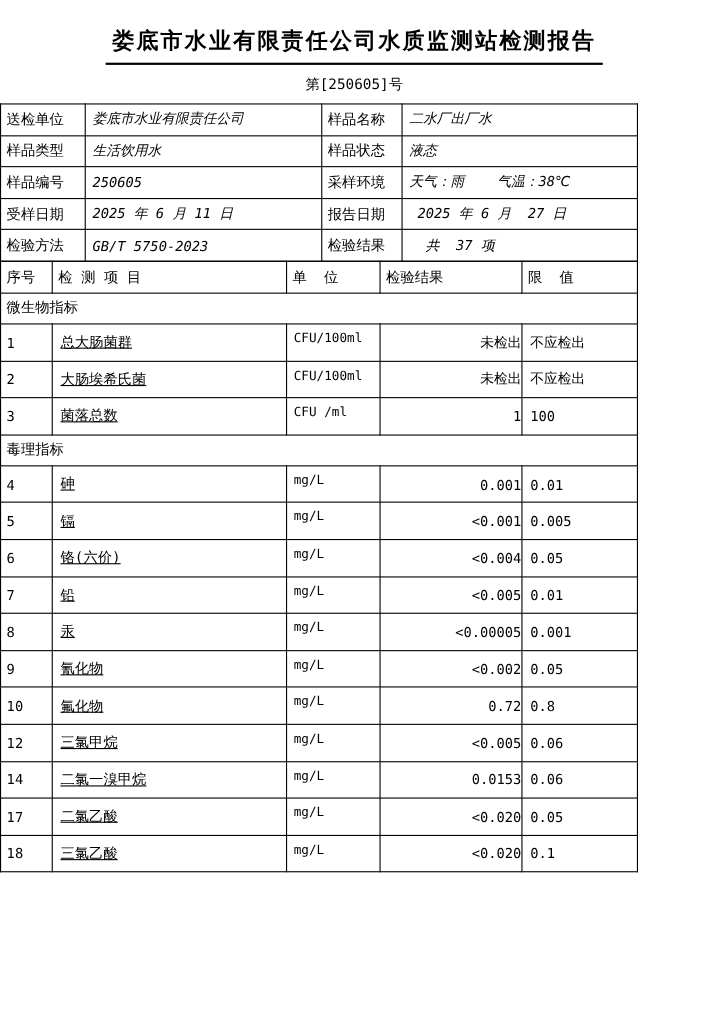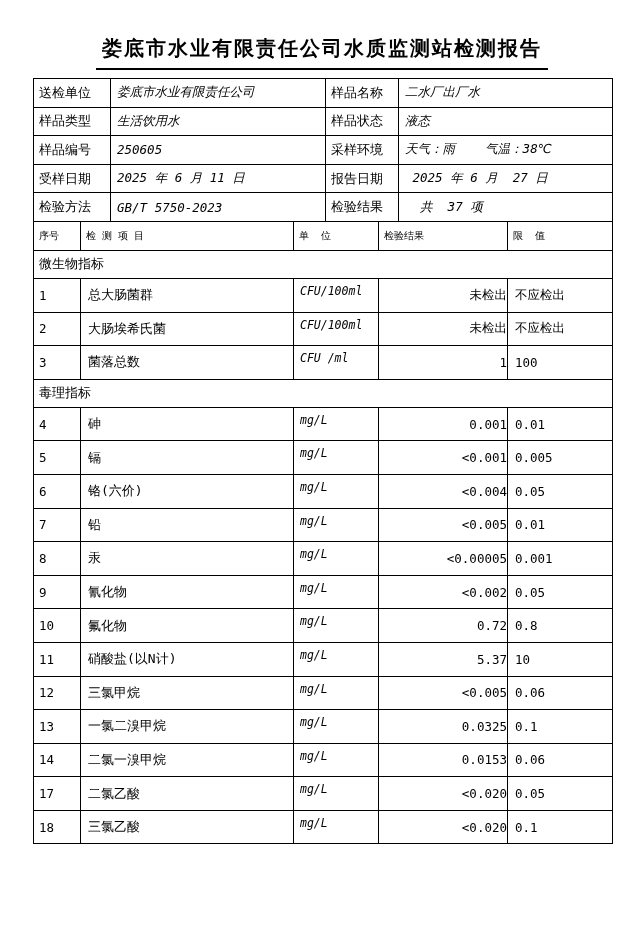--- a/index.html
+++ b/index.html
@@ -13,21 +13,21 @@
     color: #000;
     font-family: "DejaVu Sans Mono", "DejaVu Sans", "Liberation Sans", monospace;
   }
   .page {
     position: relative;
     width: 644px;
     height: 939px;
     overflow: hidden;
   }
   .title-wrap {
-    padding-top: 35px;
+    padding-top: 24px;
     text-align: center;
   }
   .report-title {
     display: inline-block;
     font-family: "DejaVu Serif", "Liberation Serif", serif;
     font-weight: bold;
     font-size: 20px;
     letter-spacing: 2px;
     border-bottom: 2px solid #000;
     padding: 0 6px 6px 6px;
@@ -35,21 +35,20 @@
   }
   .doc-number {
     text-align: center;
     font-size: 13px;
     margin-top: 9px;
     white-space: pre;
   }
   table {
     border-collapse: collapse;
     table-layout: fixed;
-    margin-left: 33px;
     width: 579px;
   }
   td, th {
     border: 1px solid #000;
     padding: 0;
     font-weight: normal;
     font-size: 12.5px;
     white-space: pre;
     overflow: hidden;
     vertical-align: middle;
@@ -67,64 +66,65 @@
   }
   .info-table td.val {
     padding-left: 6px;
     font-style: italic;
   }
   .items-table {
     margin-top: -1px;
   }
   .items-table th {
     height: 28px;
-    font-size: 10px;
+    font-size: 13px;
     padding-left: 5px;
   }
   .items-table td {
     height: 27px;
   }
   .items-table tr.data-row td {
     height: 27.6px;
   }
   td.section-cell {
     padding-left: 5px;
     font-size: 13px;
   }
   td.idx {
     padding-left: 5px;
   }
   td.item {
     padding-left: 7px;
     font-size: 13px;
+    text-decoration: underline;
   }
   td.unit {
     padding-left: 6px;
     font-size: 11.5px;
     vertical-align: top;
     padding-top: 5px;
-    font-style: italic;
   }
   td.result {
     padding-left: 9px;
     text-align: right;
   }
   td.limit {
     padding-left: 7px;
   }
 </style>
 </head>
 <body>
 
 <div class="page">
 
   <div class="title-wrap">
     <span class="report-title">娄底市水业有限责任公司水质监测站检测报告</span>
   </div>
 
+  <div class="doc-number">第[250605]号</div>
 
   <table class="info-table">
     <colgroup>
       <col style="width:77px">
       <col style="width:215px">
       <col style="width:73px">
       <col style="width:214px">
     </colgroup>
     <tbody id="info-body">
         <tr>
@@ -248,41 +248,27 @@
           <td class="limit">0.05</td>
         </tr>
         <tr class="data-row">
           <td class="idx">10</td>
           <td class="item">氟化物</td>
           <td class="unit">mg/L</td>
           <td class="result">0.72</td>
           <td class="limit">0.8</td>
         </tr>
         <tr class="data-row">
-          <td class="idx">11</td>
-          <td class="item">硝酸盐(以N计)</td>
-          <td class="unit">mg/L</td>
-          <td class="result">5.37</td>
-          <td class="limit">10</td>
-        </tr>
-        <tr class="data-row">
           <td class="idx">12</td>
           <td class="item">三氯甲烷</td>
           <td class="unit">mg/L</td>
           <td class="result">&lt;0.005</td>
           <td class="limit">0.06</td>
         </tr>
         <tr class="data-row">
-          <td class="idx">13</td>
-          <td class="item">一氯二溴甲烷</td>
-          <td class="unit">mg/L</td>
-          <td class="result">0.0325</td>
-          <td class="limit">0.1</td>
-        </tr>
-        <tr class="data-row">
           <td class="idx">14</td>
           <td class="item">二氯一溴甲烷</td>
           <td class="unit">mg/L</td>
           <td class="result">0.0153</td>
           <td class="limit">0.06</td>
         </tr>
         <tr class="data-row">
           <td class="idx">17</td>
           <td class="item">二氯乙酸</td>
           <td class="unit">mg/L</td>

